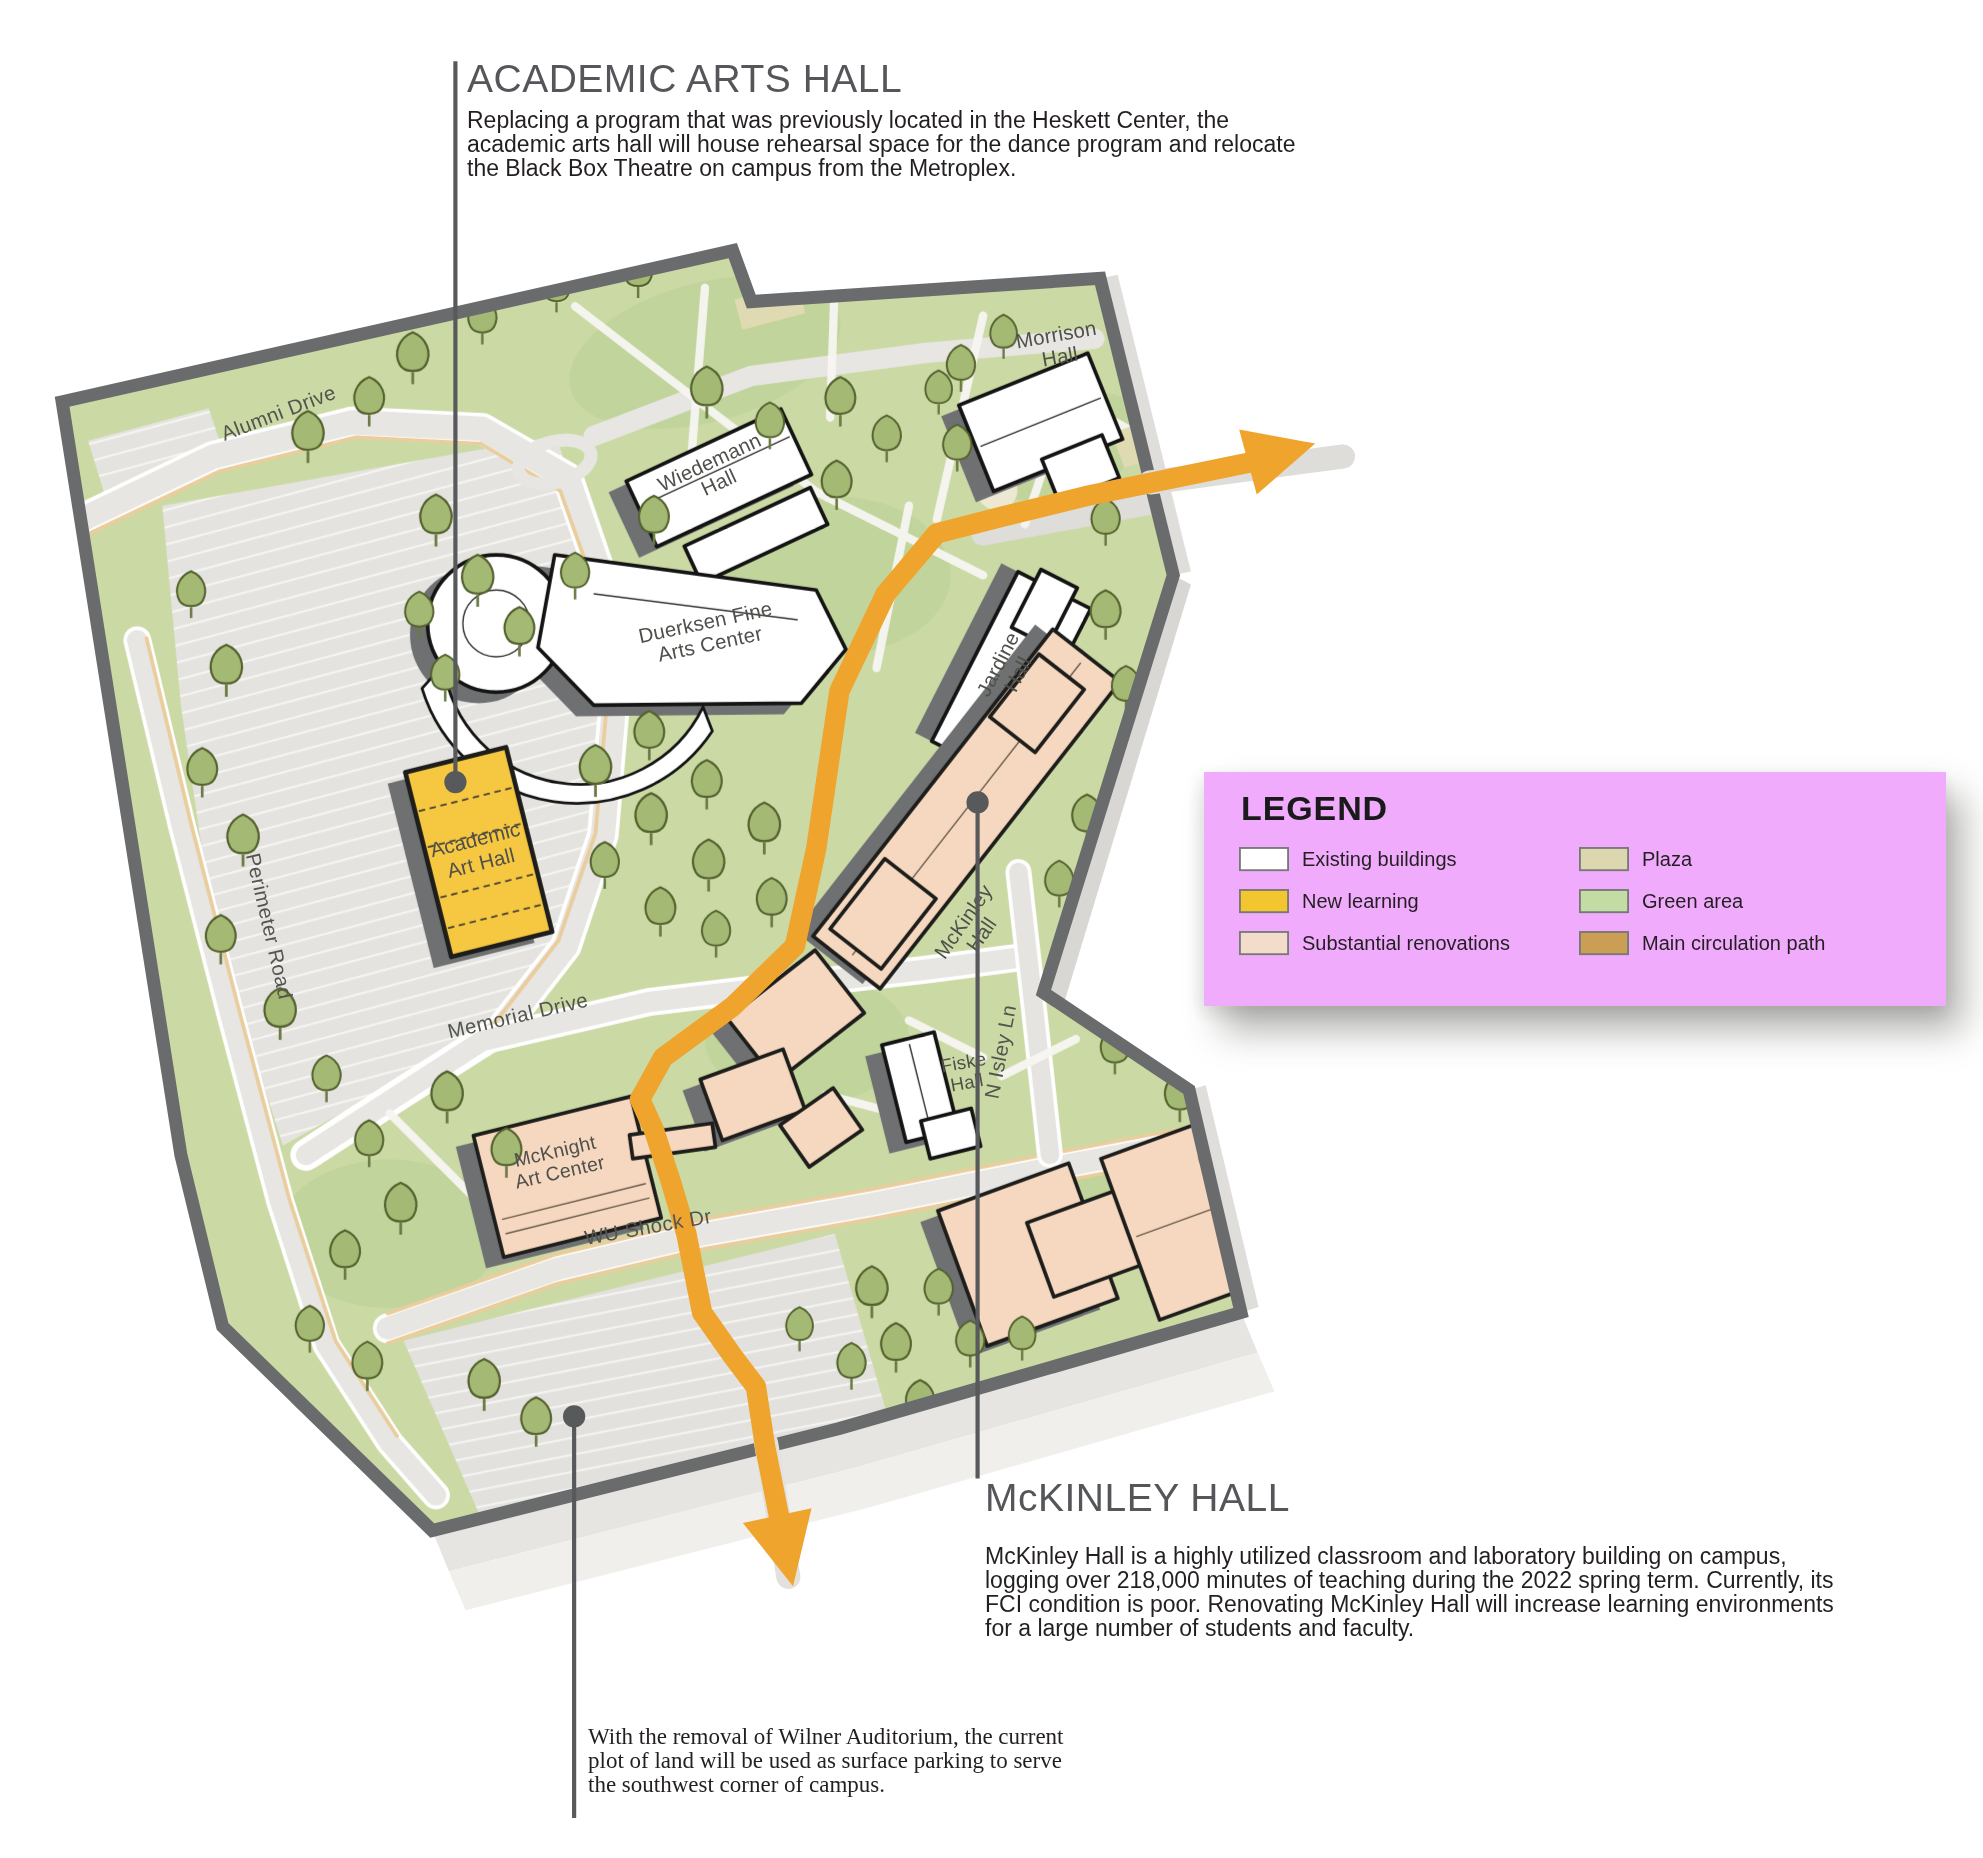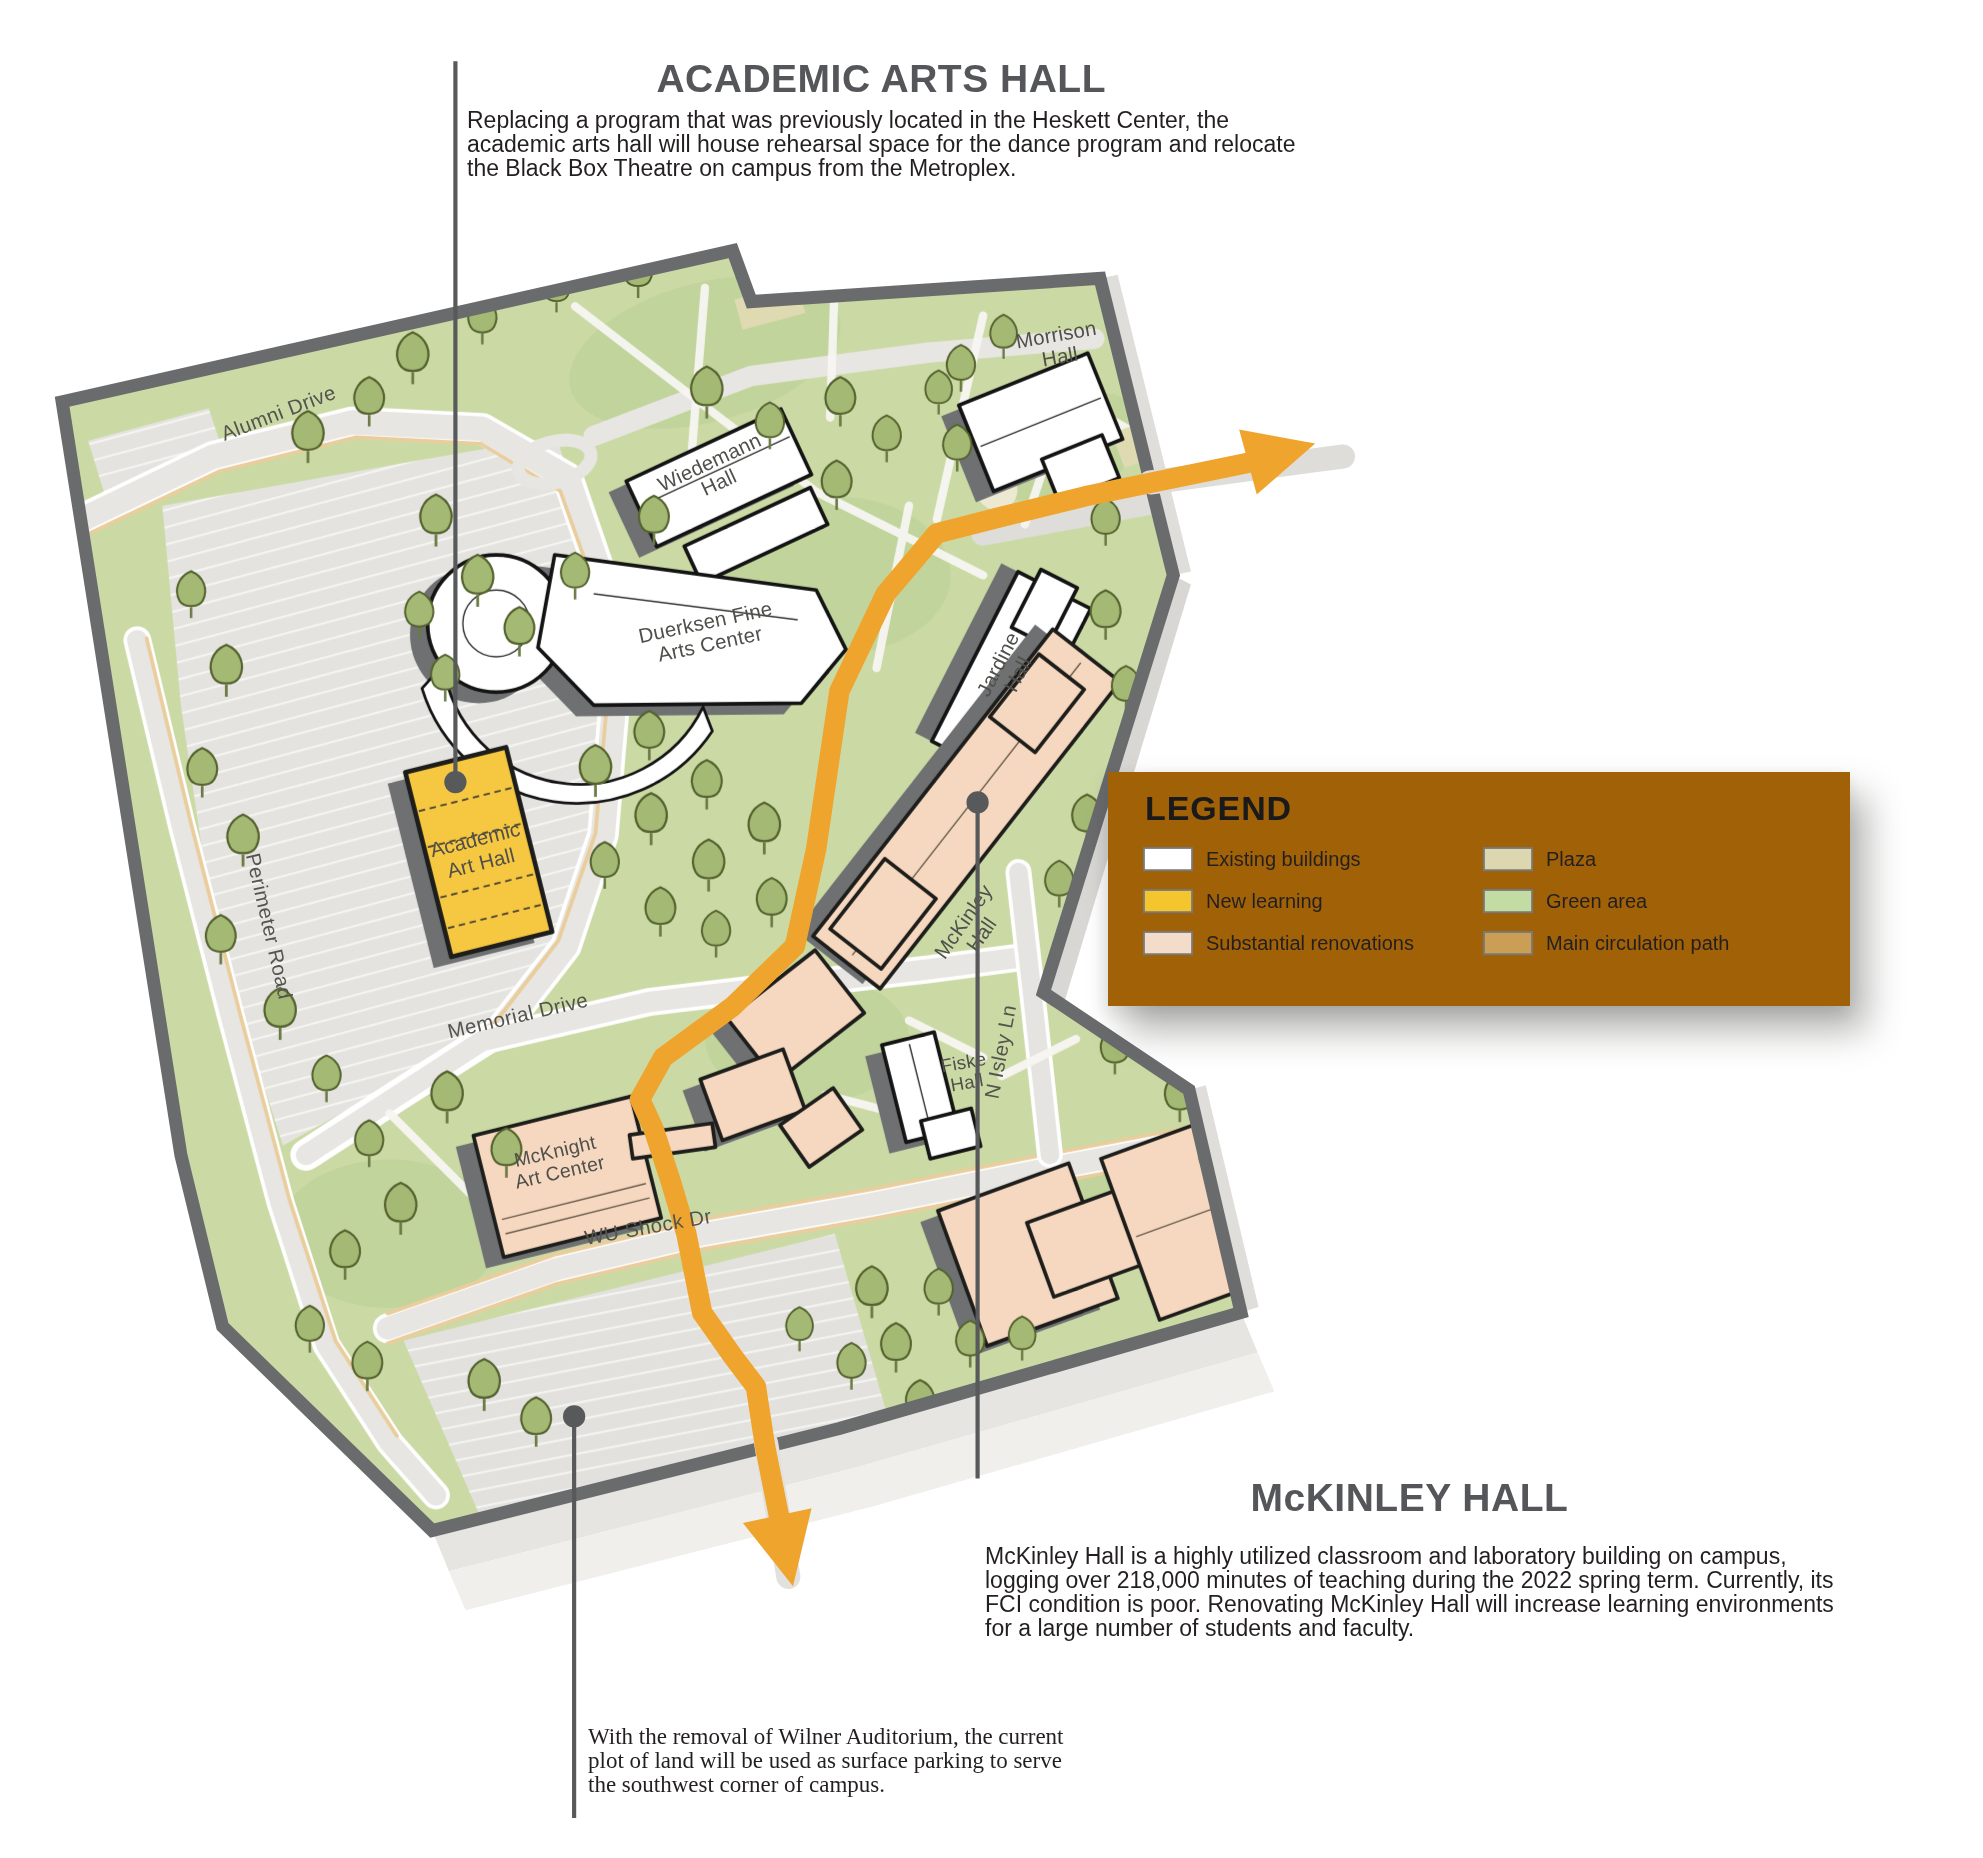--- a/index.html
+++ b/index.html
@@ -1,23 +1,23 @@
 <!DOCTYPE html>
 <html style="font-size:15px"><head>
 <meta charset="utf-8">
 <style>
   html,body{margin:0;padding:0;background:#ffffff;}
   body{width:1983px;height:1859px;position:relative;overflow:hidden;
        font-family:"Liberation Sans",sans-serif;}
   .abs{position:absolute;}
-  .callout-title{font-size:39px;font-weight:700;color:#55565a;letter-spacing:0.5px;line-height:1.1;text-align:center;}
+  .callout-title{font-size:39px;font-weight:400;color:#55565a;letter-spacing:0.5px;line-height:1.1;}
   .callout-body{font-size:23px;line-height:24px;color:#231f20;white-space:pre-line;}
   #map-svg{position:absolute;left:0;top:0;}
   
-  .legend{left:1108px;top:772px;width:742px;height:234px;background:#a16207;
+  .legend{left:1204px;top:772px;width:742px;height:234px;background:#f0abfc;
           box-shadow:16.7px 24px 35px rgba(60,60,55,.40), -1.9px 7.4px 16.7px rgba(60,60,55,.15);}
   .legend-title{position:absolute;left:37px;top:16.7px;font-size:34px;font-weight:700;
                 color:#1a1a1a;letter-spacing:0.9px;}
   .legend-item{position:absolute;height:28px;}
   .legend-swatch{position:absolute;left:0;top:0;}
   .legend-label{position:absolute;left:63px;top:0;font-size:20px;color:#231f20;line-height:24px;}
   .col1{left:35px;}
   .col2{left:375px;}
   .row1{top:75px;} .row2{top:117px;} .row3{top:159px;}
   svg text{font-family:"Liberation Sans",sans-serif;}

